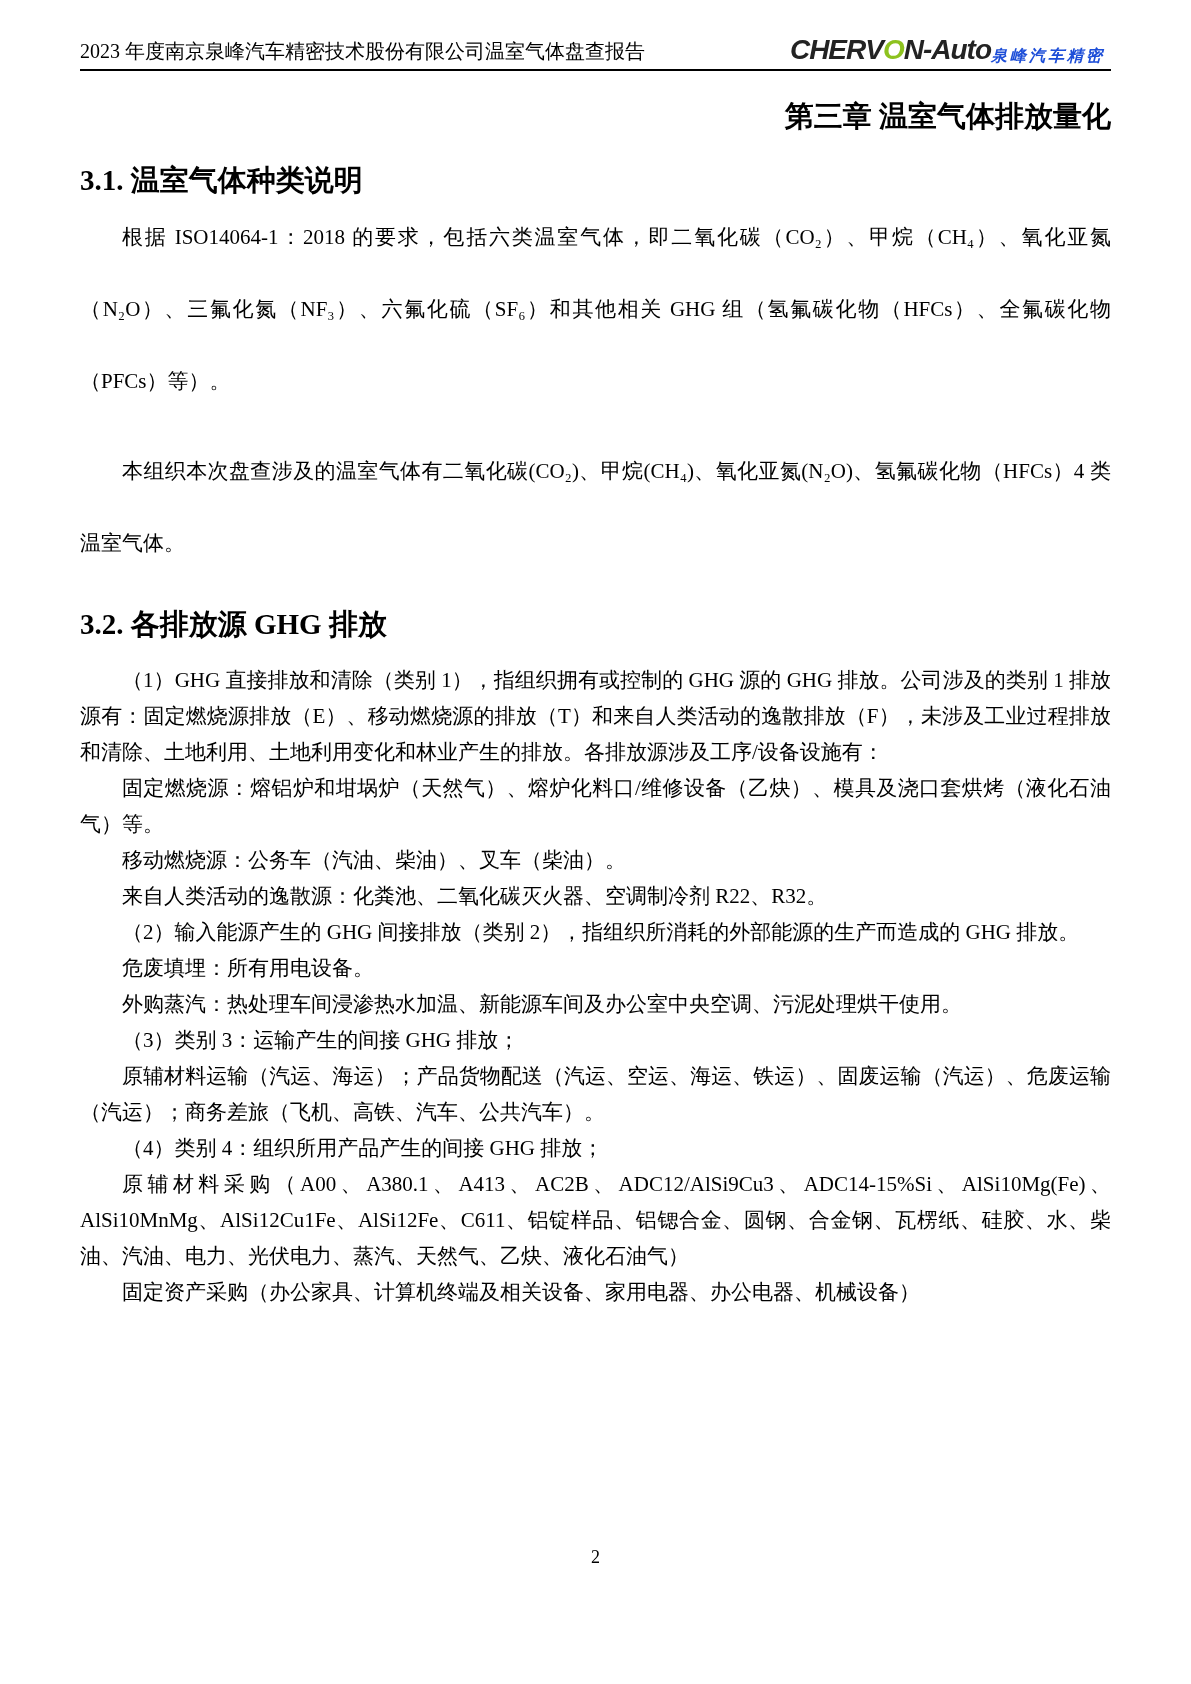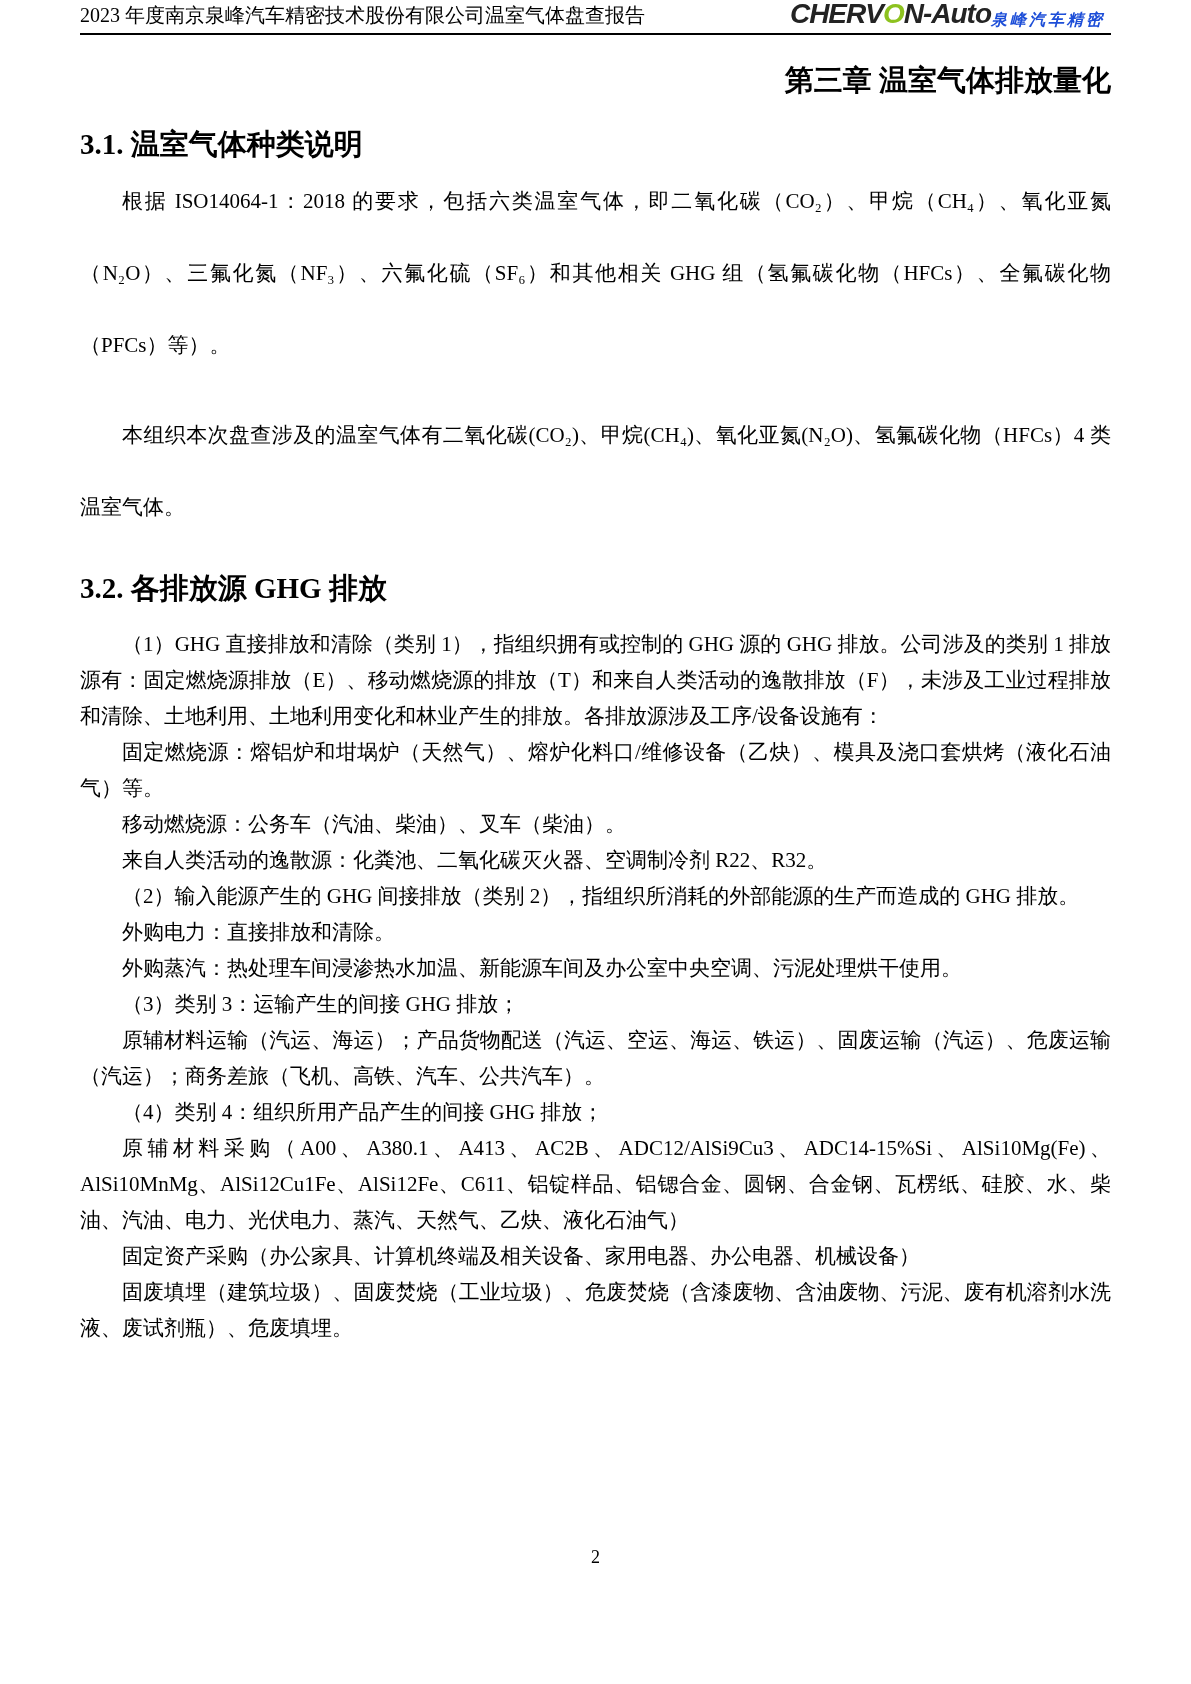--- a/index.html
+++ b/index.html
@@ -4,21 +4,21 @@
 <style>
   html,body{margin:0;padding:0;background:#888;}
   .page{
     width:1191px;height:1684px;background:#ffffff;position:relative;
     box-sizing:border-box;padding:0 80px;margin:0 auto;
     font-family:"Liberation Serif","DejaVu Serif",serif;color:#000;
   }
   
   .header{
     display:flex;justify-content:space-between;align-items:flex-end;
-    padding-bottom:5px;border-bottom:2px solid #000;
+    padding-top:36px;padding-bottom:5px;border-bottom:2px solid #000;
   }
   .header-title{font-size:20px;line-height:26px;}
   .logo{display:flex;flex-direction:row;align-items:flex-end;line-height:1;padding-right:6px;}
   .logo-brand{
     font-family:"Liberation Sans","DejaVu Sans",sans-serif;
     font-weight:bold;font-style:italic;font-size:28px;color:#232323;letter-spacing:-1px;
   }
   .logo-o{font-weight:900;}
   .logo-sub{
     font-family:"Liberation Sans","DejaVu Sans",sans-serif;
@@ -72,24 +72,23 @@
   </div>
 
   <h2 class="section-heading">3.2. 各排放源 GHG 排放</h2>
 
   <div class="sec32-block">
     <p class="para sec32-para">（1）GHG 直接排放和清除（类别 1），指组织拥有或控制的 GHG 源的 GHG 排放。公司涉及的类别 1 排放源有：固定燃烧源排放（E）、移动燃烧源的排放（T）和来自人类活动的逸散排放（F），未涉及工业过程排放和清除、土地利用、土地利用变化和林业产生的排放。各排放源涉及工序/设备设施有：</p>
     <p class="para sec32-para">固定燃烧源：熔铝炉和坩埚炉（天然气）、熔炉化料口/维修设备（乙炔）、模具及浇口套烘烤（液化石油气）等。</p>
     <p class="para sec32-para">移动燃烧源：公务车（汽油、柴油）、叉车（柴油）。</p>
     <p class="para sec32-para">来自人类活动的逸散源：化粪池、二氧化碳灭火器、空调制冷剂 R22、R32。</p>
     <p class="para sec32-para">（2）输入能源产生的 GHG 间接排放（类别 2），指组织所消耗的外部能源的生产而造成的 GHG 排放。</p>
-    <p class="para sec32-para">外购电力：直接排放和清除。</p>
+    <p class="para sec32-para">危废填埋：所有用电设备。</p>
     <p class="para sec32-para">外购蒸汽：热处理车间浸渗热水加温、新能源车间及办公室中央空调、污泥处理烘干使用。</p>
     <p class="para sec32-para">（3）类别 3：运输产生的间接 GHG 排放；</p>
     <p class="para sec32-para">原辅材料运输（汽运、海运）；产品货物配送（汽运、空运、海运、铁运）、固废运输（汽运）、危废运输（汽运）；商务差旅（飞机、高铁、汽车、公共汽车）。</p>
     <p class="para sec32-para">（4）类别 4：组织所用产品产生的间接 GHG 排放；</p>
     <p class="para sec32-para">原辅材料采购（A00、A380.1、A413、AC2B、ADC12/AlSi9Cu3、ADC14-15%Si、AlSi10Mg(Fe)、AlSi10MnMg、AlSi12Cu1Fe、AlSi12Fe、C611、铝锭样品、铝锶合金、圆钢、合金钢、瓦楞纸、硅胶、水、柴油、汽油、电力、光伏电力、蒸汽、天然气、乙炔、液化石油气）</p>
     <p class="para sec32-para">固定资产采购（办公家具、计算机终端及相关设备、家用电器、办公电器、机械设备）</p>
-    <p class="para sec32-para">固废填埋（建筑垃圾）、固废焚烧（工业垃圾）、危废焚烧（含漆废物、含油废物、污泥、废有机溶剂水洗液、废试剂瓶）、危废填埋。</p>
   </div>
 
   <div class="page-number">2</div>
 </div>
 
 </body></html>

